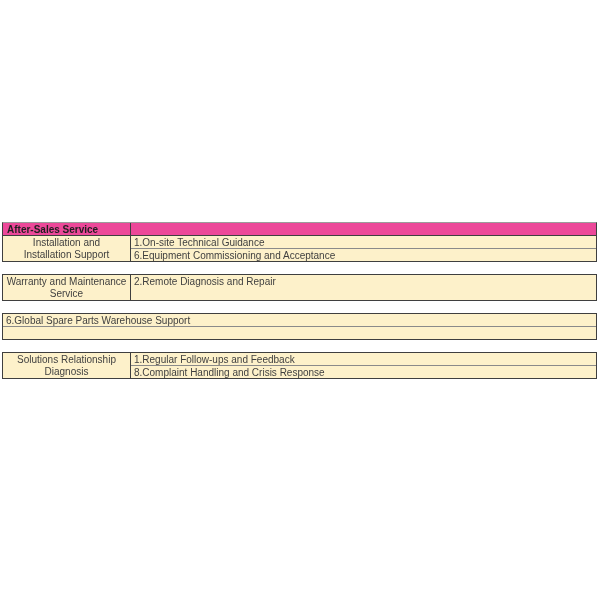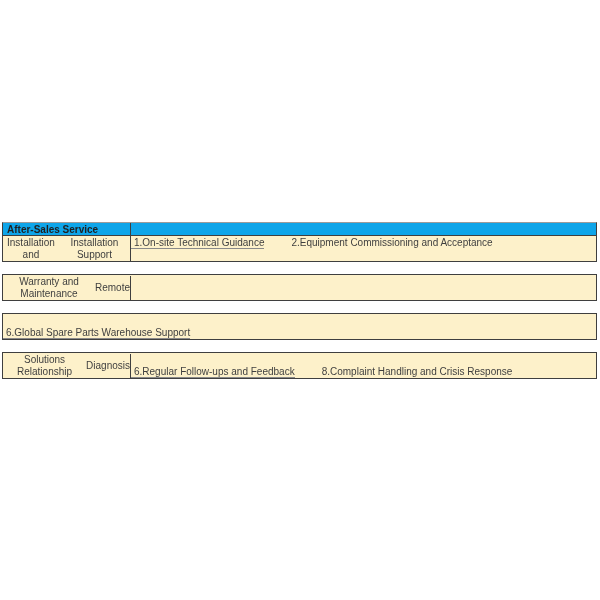--- a/index.html
+++ b/index.html
@@ -11,21 +11,21 @@
     overflow: hidden;
   }
   .sheet {
     position: absolute;
     left: 2px; top: 222px;
     width: 595px;
   }
   .hdr-row {
     display: flex;
     height: 13px;
-    background: #0ea5e9;
+    background: #ec4899;
     border-left: 1px solid #3f3f3f;
     border-right: 1px solid #3f3f3f;
     border-top: 1px solid #9b9b9b;
   }
   .hdr-a {
     width: 128px;
     border-right: 1px solid #3f3f3f;
     font-size: 10px;
     font-weight: bold;
     color: #1f1f1f;
@@ -34,38 +34,37 @@
     align-items: center;
     white-space: nowrap;
   }
   .hdr-b { flex: 1; }
   .section {
     display: flex;
     height: 27px;
     border: 1px solid #3f3f3f;
     background: #fdf1ca;
   }
-  .section.gap { margin-top: 12px; align-items: flex-end; }
+  .section.gap { margin-top: 12px; }
   .cat {
     width: 128px;
     border-right: 1px solid #3f3f3f;
     display: flex;
-    flex-direction: row;
+    flex-direction: column;
     justify-content: center;
     align-items: center;
     text-align: center;
     font-size: 10px;
     line-height: 12px;
     color: #3f3f3f;
   }
   .items {
     flex: 1;
     display: flex;
-    flex-direction: row;
-    gap: 24px;
+    flex-direction: column;
   }
   .item {
     font-size: 10px;
     line-height: 11px;
     color: #3f3f3f;
     padding-left: 3px;
     height: 12px;
     display: flex;
     align-items: center;
     white-space: nowrap;
@@ -85,43 +84,44 @@
     <div class="hdr-b"></div>
   </div>
 
   <div class="section">
     <div class="cat">
       <div>Installation and</div>
       <div>Installation Support</div>
     </div>
     <div class="items">
       <div class="item first">1.On-site Technical Guidance</div>
-      <div class="item">2.Equipment Commissioning and Acceptance</div>
+      <div class="item">6.Equipment Commissioning and Acceptance</div>
     </div>
   </div>
 
   <div class="section gap">
     <div class="cat">
       <div>Warranty and Maintenance</div>
-      <div>Remote</div>
+      <div>Service</div>
     </div>
     <div class="items">
+      <div class="item">2.Remote Diagnosis and Repair</div>
     </div>
   </div>
 
   <div class="section gap">
     <div class="items">
       <div class="item first">6.Global Spare Parts Warehouse Support</div>
     </div>
   </div>
 
   <div class="section gap">
     <div class="cat">
       <div>Solutions Relationship</div>
       <div>Diagnosis</div>
     </div>
     <div class="items">
-      <div class="item first">6.Regular Follow-ups and Feedback</div>
+      <div class="item first">1.Regular Follow-ups and Feedback</div>
       <div class="item">8.Complaint Handling and Crisis Response</div>
     </div>
   </div>
 
 </div>
 
 </body></html>

